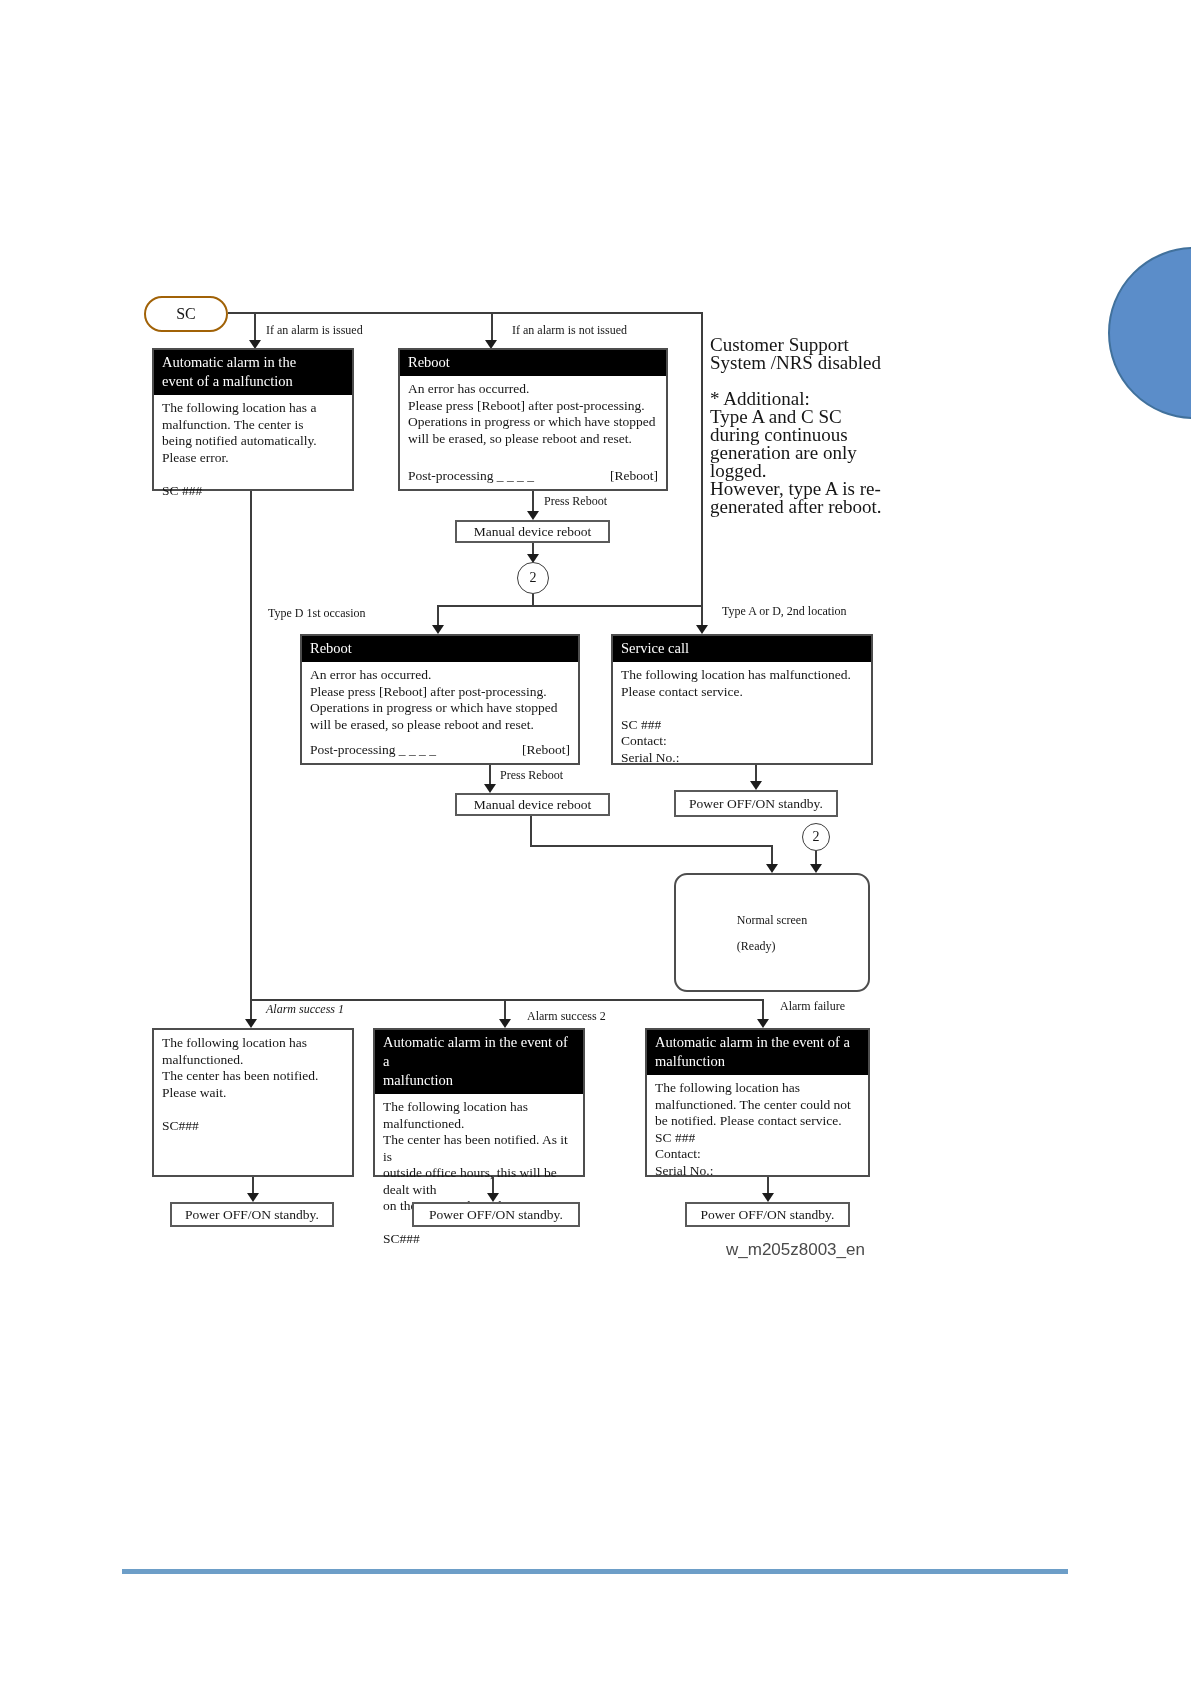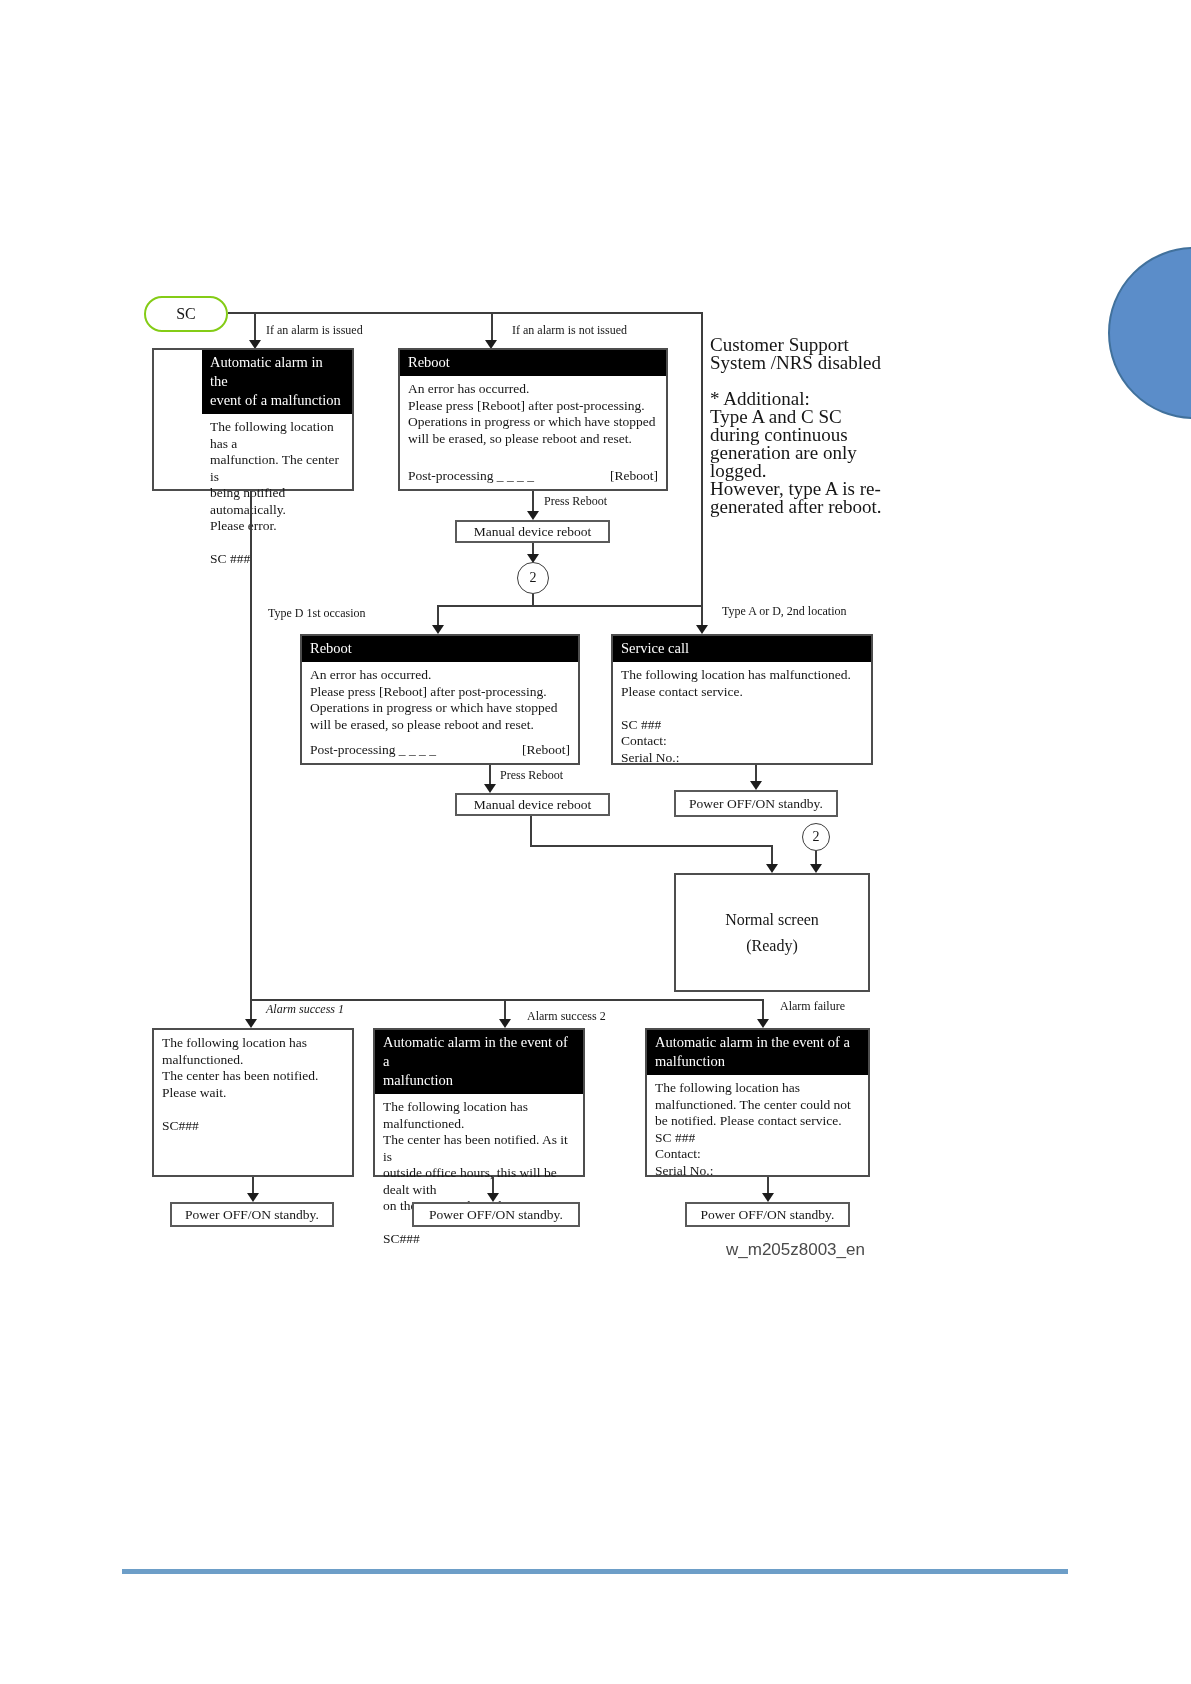--- a/index.html
+++ b/index.html
@@ -15,31 +15,31 @@
   .node{position:absolute;border:2px solid #4d4d4d;background:#fff;box-sizing:border-box;
         display:flex;flex-direction:column;}
   .hdr{background:#000;color:#fff;font-size:14.5px;line-height:19px;padding:3px 8px 4px 8px;
        white-space:pre-line;}
   .bdy{font-size:13.5px;line-height:16.5px;padding:5px 8px 0 8px;white-space:pre-line;}
   .ftr{display:flex;justify-content:space-between;font-size:13.5px;margin-top:auto;
        padding:0 8px 5px 8px;}
   .sbox{position:absolute;border:2px solid #5a5a5a;background:#fff;box-sizing:border-box;
         display:flex;align-items:center;justify-content:center;font-size:13.5px;}
   .lbl{position:absolute;font-size:12px;white-space:nowrap;}
-  .oval{position:absolute;border:2px solid #84cc16;border-radius:18px;background:#fff;
+  .oval{position:absolute;border:2px solid #a16207;border-radius:18px;background:#fff;
         box-sizing:border-box;display:flex;align-items:center;justify-content:center;
         font-size:16px;}
   .c2{position:absolute;border:1.5px solid #3d3d3d;border-radius:50%;background:#fff;
       box-sizing:border-box;display:flex;align-items:center;justify-content:center;
       font-size:14px;}
   .note{position:absolute;font-size:19px;line-height:18px;white-space:pre-line;}
   .cap{position:absolute;font-size:17px;color:#4a4a4a;
        font-family:"Liberation Sans","DejaVu Sans",sans-serif;}
-  .centered{align-items:center;justify-content:center;text-align:center;
-            font-size:16px;line-height:26px;white-space:pre-line;}
+  .centered{align-items:center;justify-content:center;text-align:left;
+            font-size:12px;line-height:26px;white-space:pre-line;border-radius:13px;}
   .blue-circle{position:absolute;border-radius:50%;box-sizing:border-box;}
   .divider{position:absolute;}
 </style>
 </head>
 <body>
 
 <div id="canvas">
 
   <div class="blue-circle" style="left:1108px;top:247px;width:172px;height:172px;background:#5b8dc9;border:2px solid #41719c;"></div>
   <div class="divider" style="left:122px;top:1569px;width:946px;height:5px;background:#6d9ec8;"></div>
@@ -62,21 +62,21 @@
 System /NRS disabled
 
 * Additional:
 Type A and C SC
 during continuous
 generation are only
 logged.
 However, type A is re-
 generated after reboot.</div>
 
-  <div class="node" style="left:152px;top:348px;width:202px;height:143px;padding-left:48px;">
+  <div class="node" style="left:152px;top:348px;width:202px;height:143px;">
     <div class="hdr">Automatic alarm in the
 event of a malfunction</div>
     <div class="bdy">The following location has a
 malfunction. The center is
 being notified automatically.
 Please error.
 
 SC ###</div>
   </div>
 

